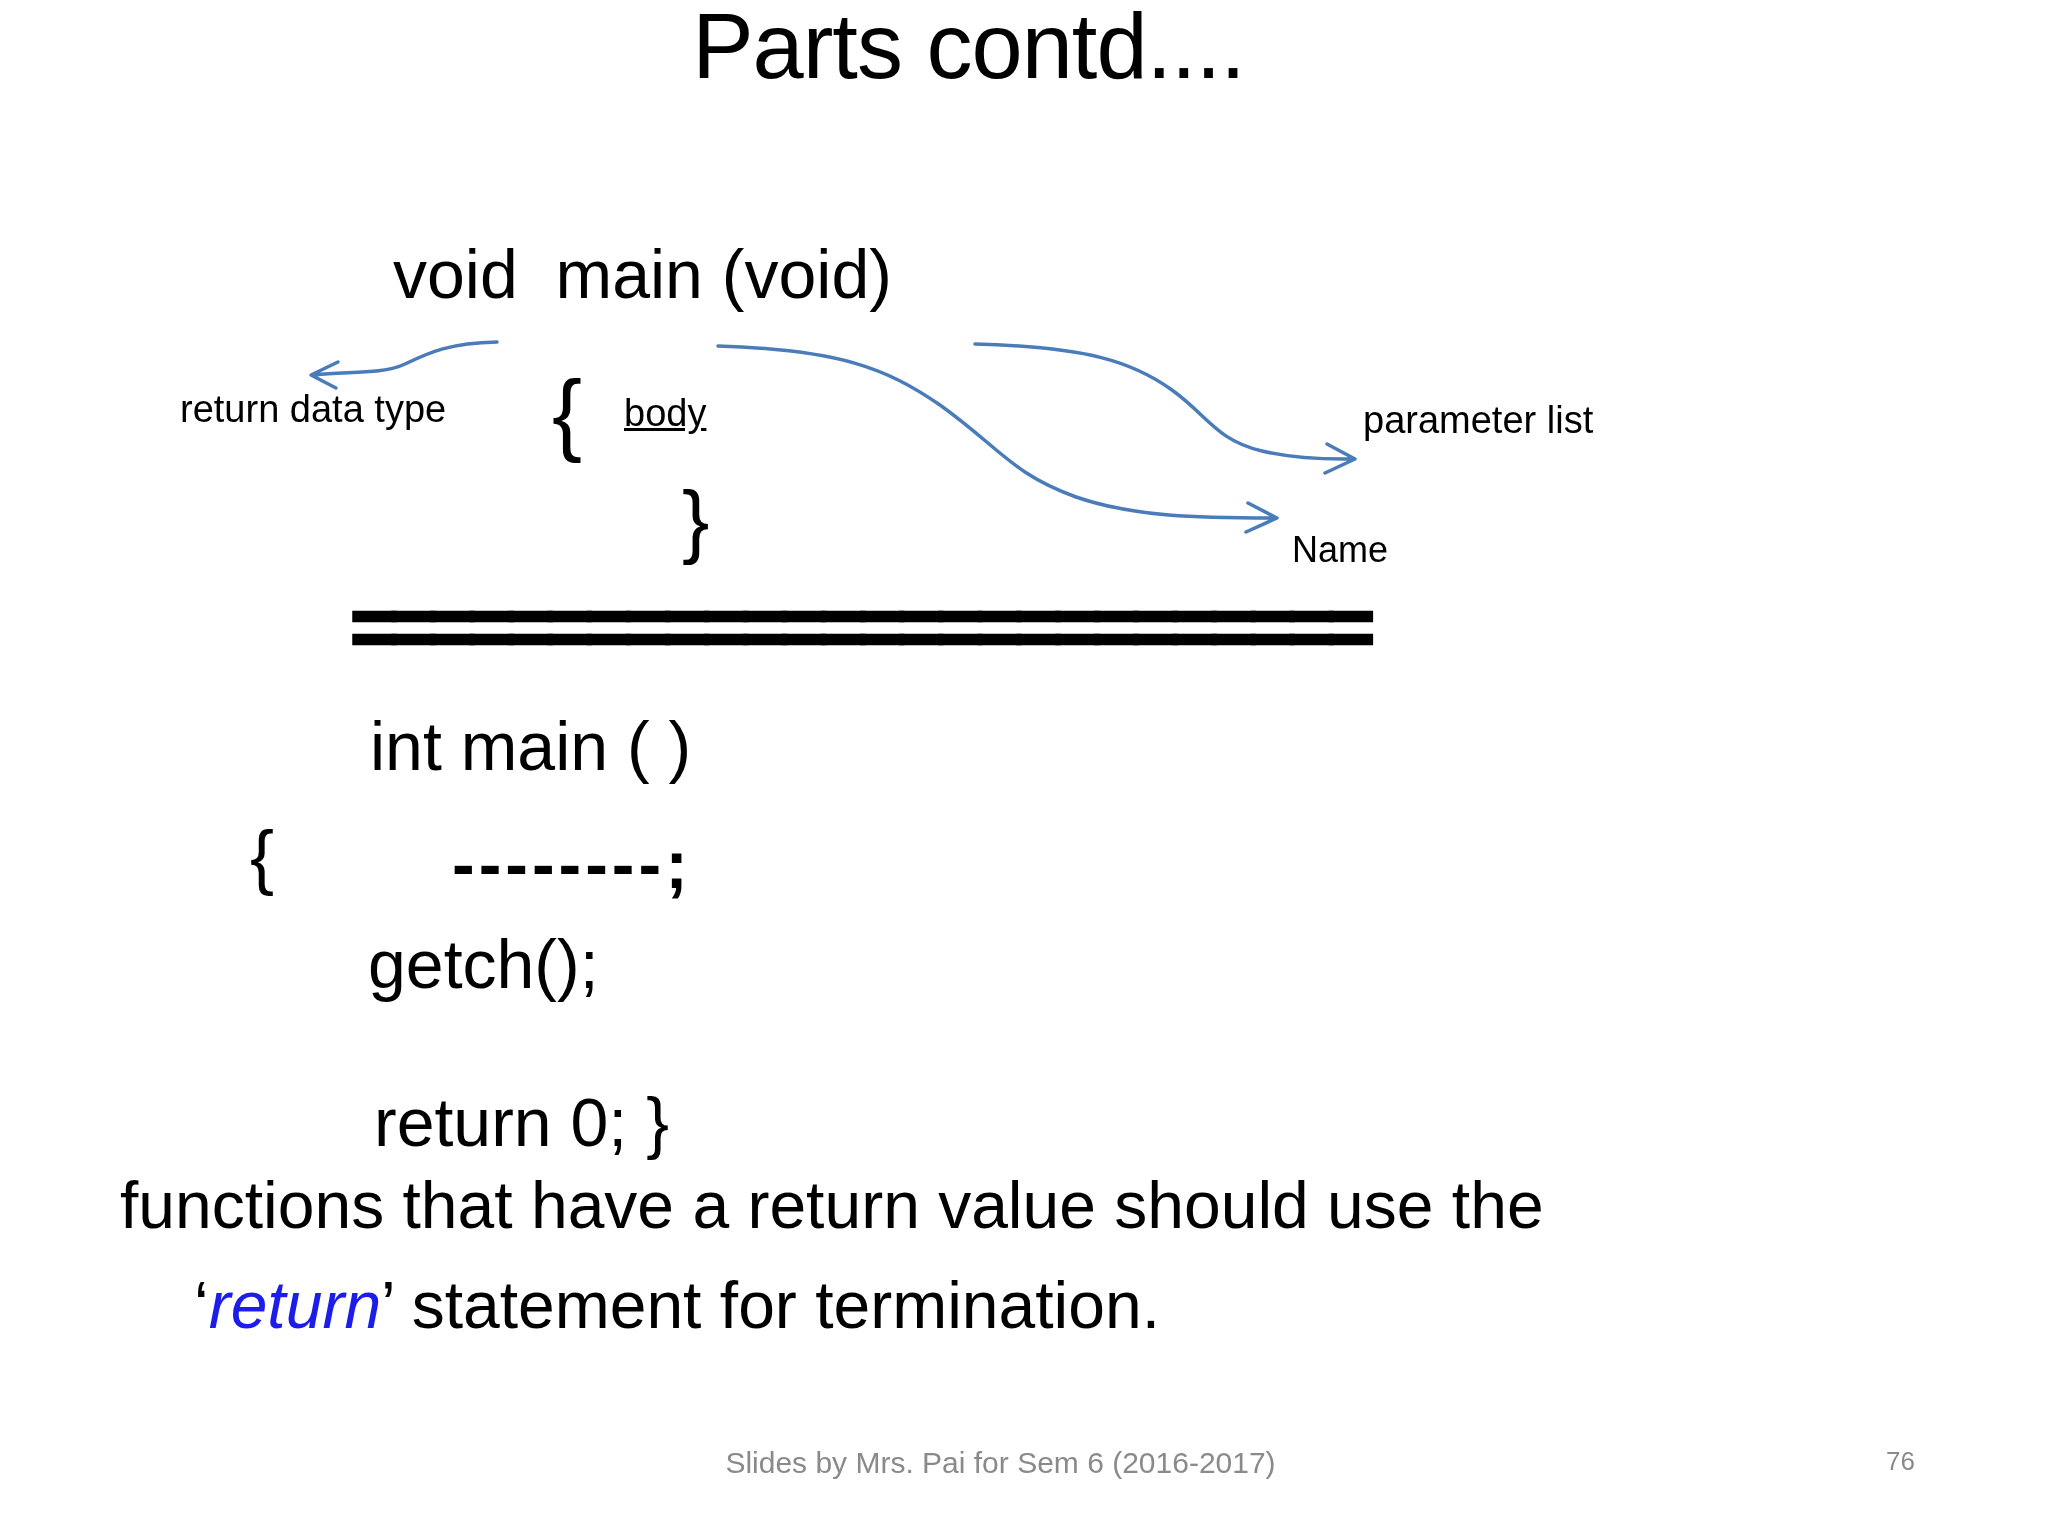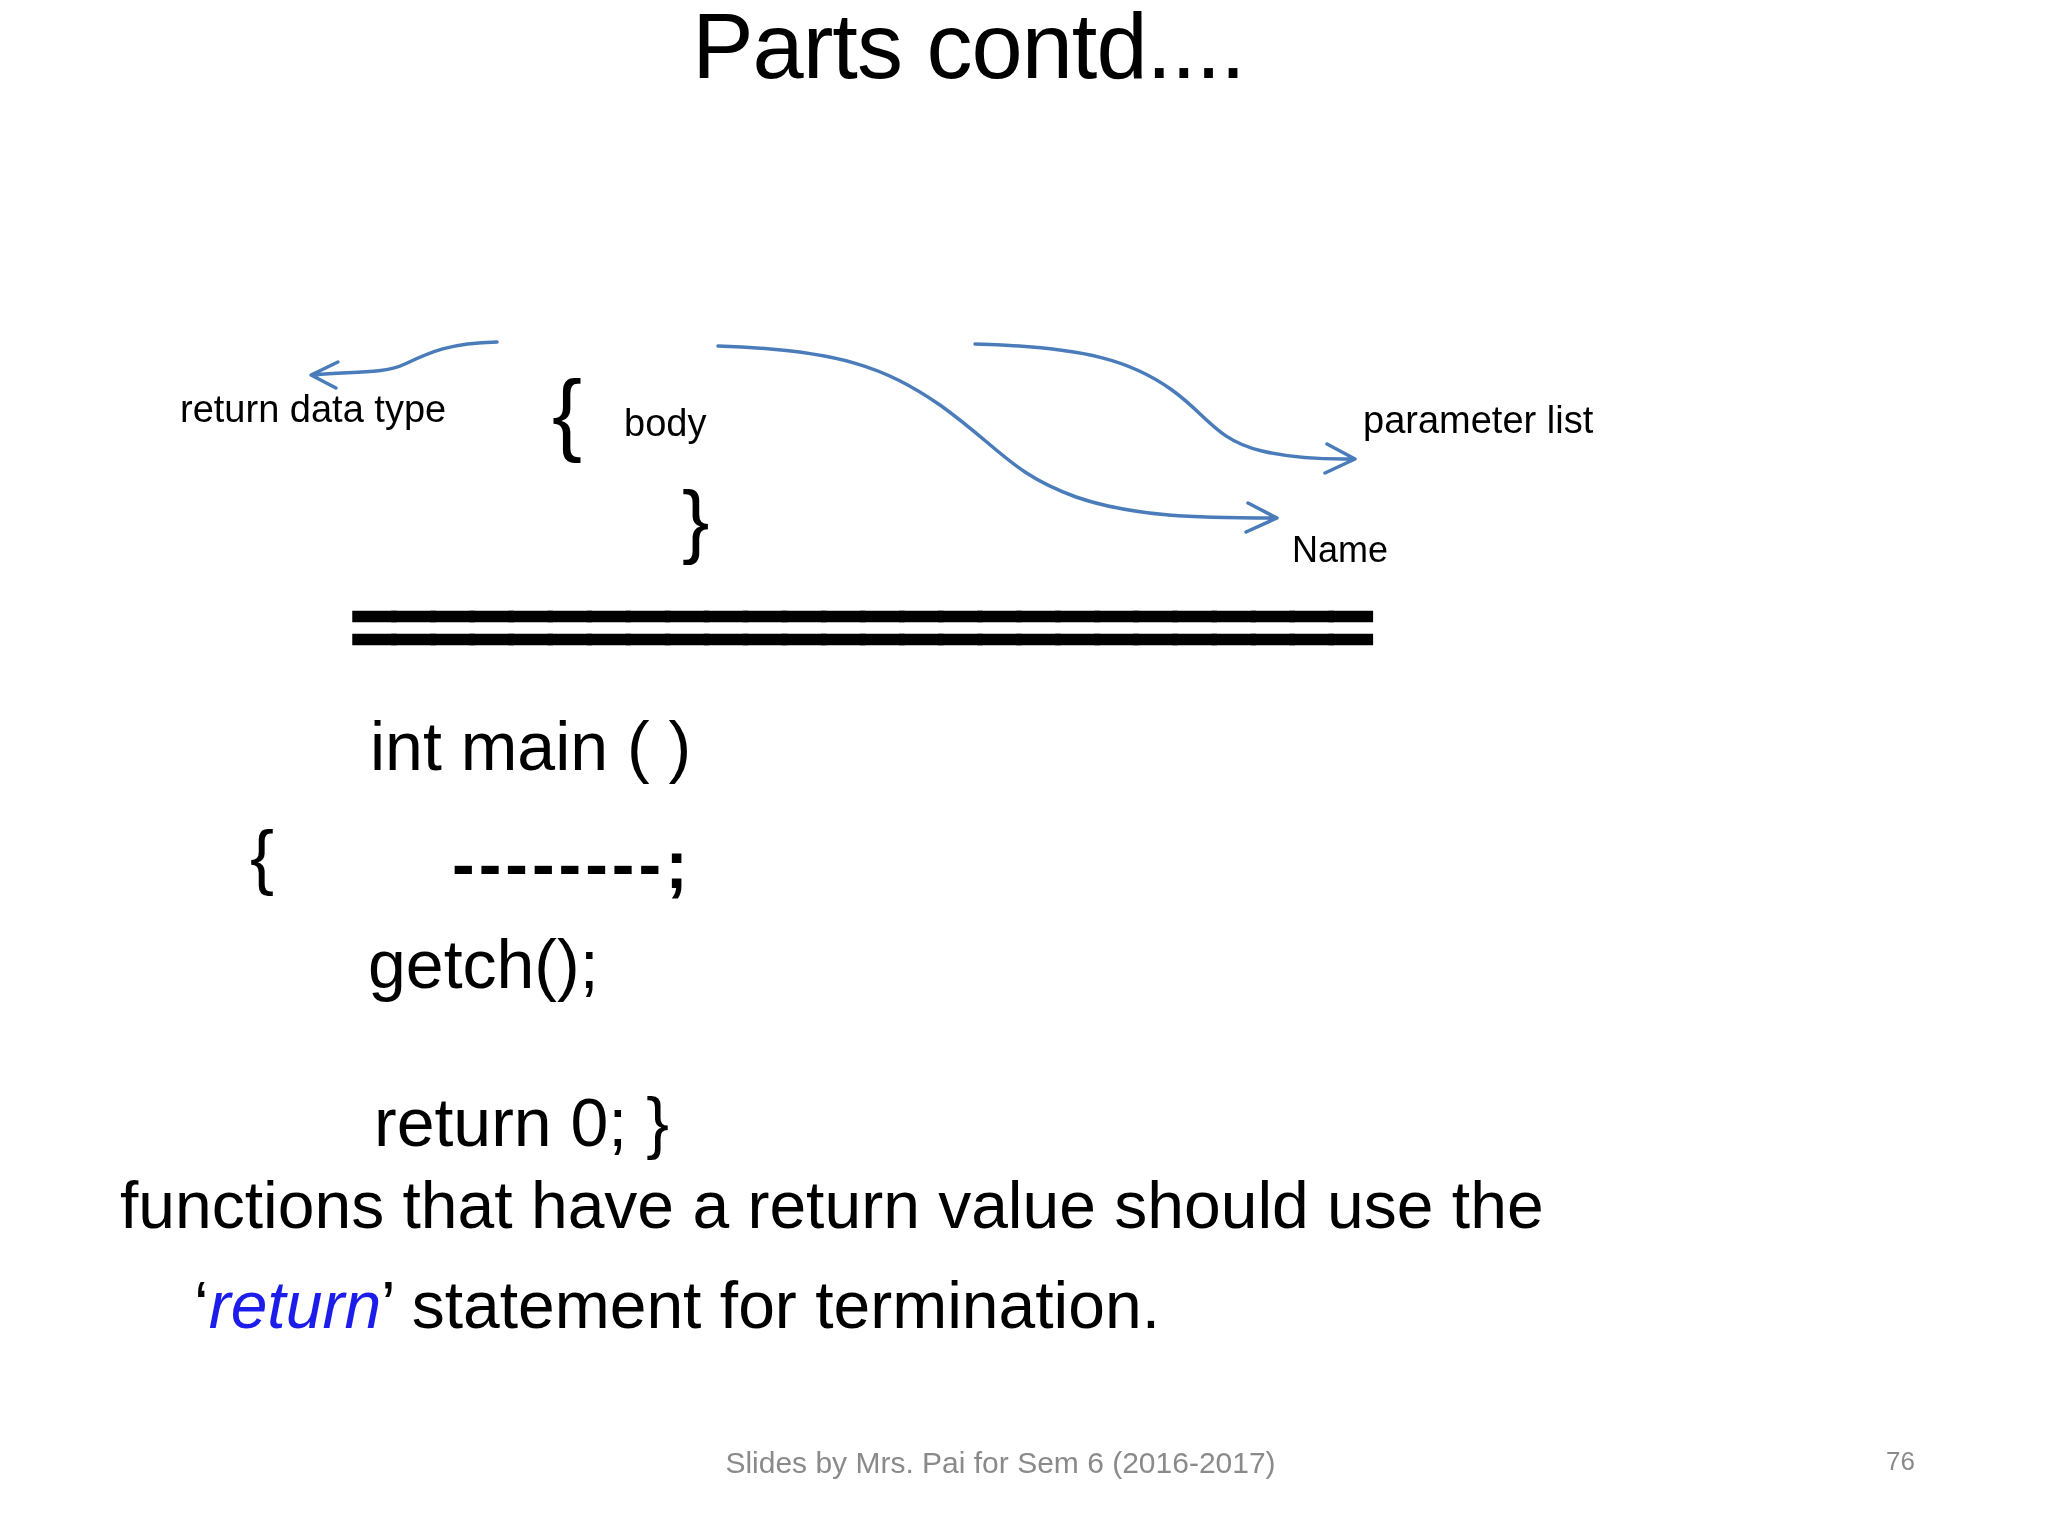--- a/index.html
+++ b/index.html
@@ -27,21 +27,21 @@
   .title {
     left: 0; top: 80; width: 100%;
     text-align: center;
     font-size: 92px;
     letter-spacing: -1px;
   }
   .signature { left: 393px; top: 240px; font-size: 68px; }
 
   .small-label { font-size: 38px; }
   .lbl-return-type { left: 180px; top: 390px; }
-  .lbl-body { left: 624px; top: 404px; }
+  .lbl-body { left: 624px; top: 394px; text-decoration: underline; }
   .lbl-param { left: 1363px; top: 401px; }
   .lbl-name { left: 1292px; top: 532px; font-size: 36px; }
 
   .brace-open-big { left: 552px; top: 368px; font-size: 90px; }
   .brace-close-big { left: 682px; top: 479px; font-size: 82px; }
 
   .divider {
     left: 350px; top: 585px;
     font-size: 84px;
     font-weight: bold;
@@ -84,20 +84,21 @@
     stroke-linejoin: round;
   }
 </style>
 </head>
 <body>
 
 <div id="slide">
 
   <div class="abs title">Parts contd....</div>
 
+  <div class="abs signature">void  main (void)</div>
 
   <svg class="arrows" viewBox="0 0 2048 1536">
     <path d="M497,342 C450,343 430,352 405,364 C382,375 345,371 315,375 M338,362 L311,375 L336,388"></path>
     <path d="M718,346 C840,350 886,368 940,405 C1000,448 1012,474 1076,497 C1134,517 1200,518 1272,518 M1248,503 L1277,518 L1246,532"></path>
     <path d="M975,344 C1088,347 1133,362 1172,390 C1208,416 1216,440 1262,451 C1300,460 1334,459 1351,459 M1327,444 L1355,459 L1325,473"></path>
   </svg>
 
   <div class="abs small-label lbl-return-type">return data type</div>
 
   <div class="abs brace-open-big">{</div>

